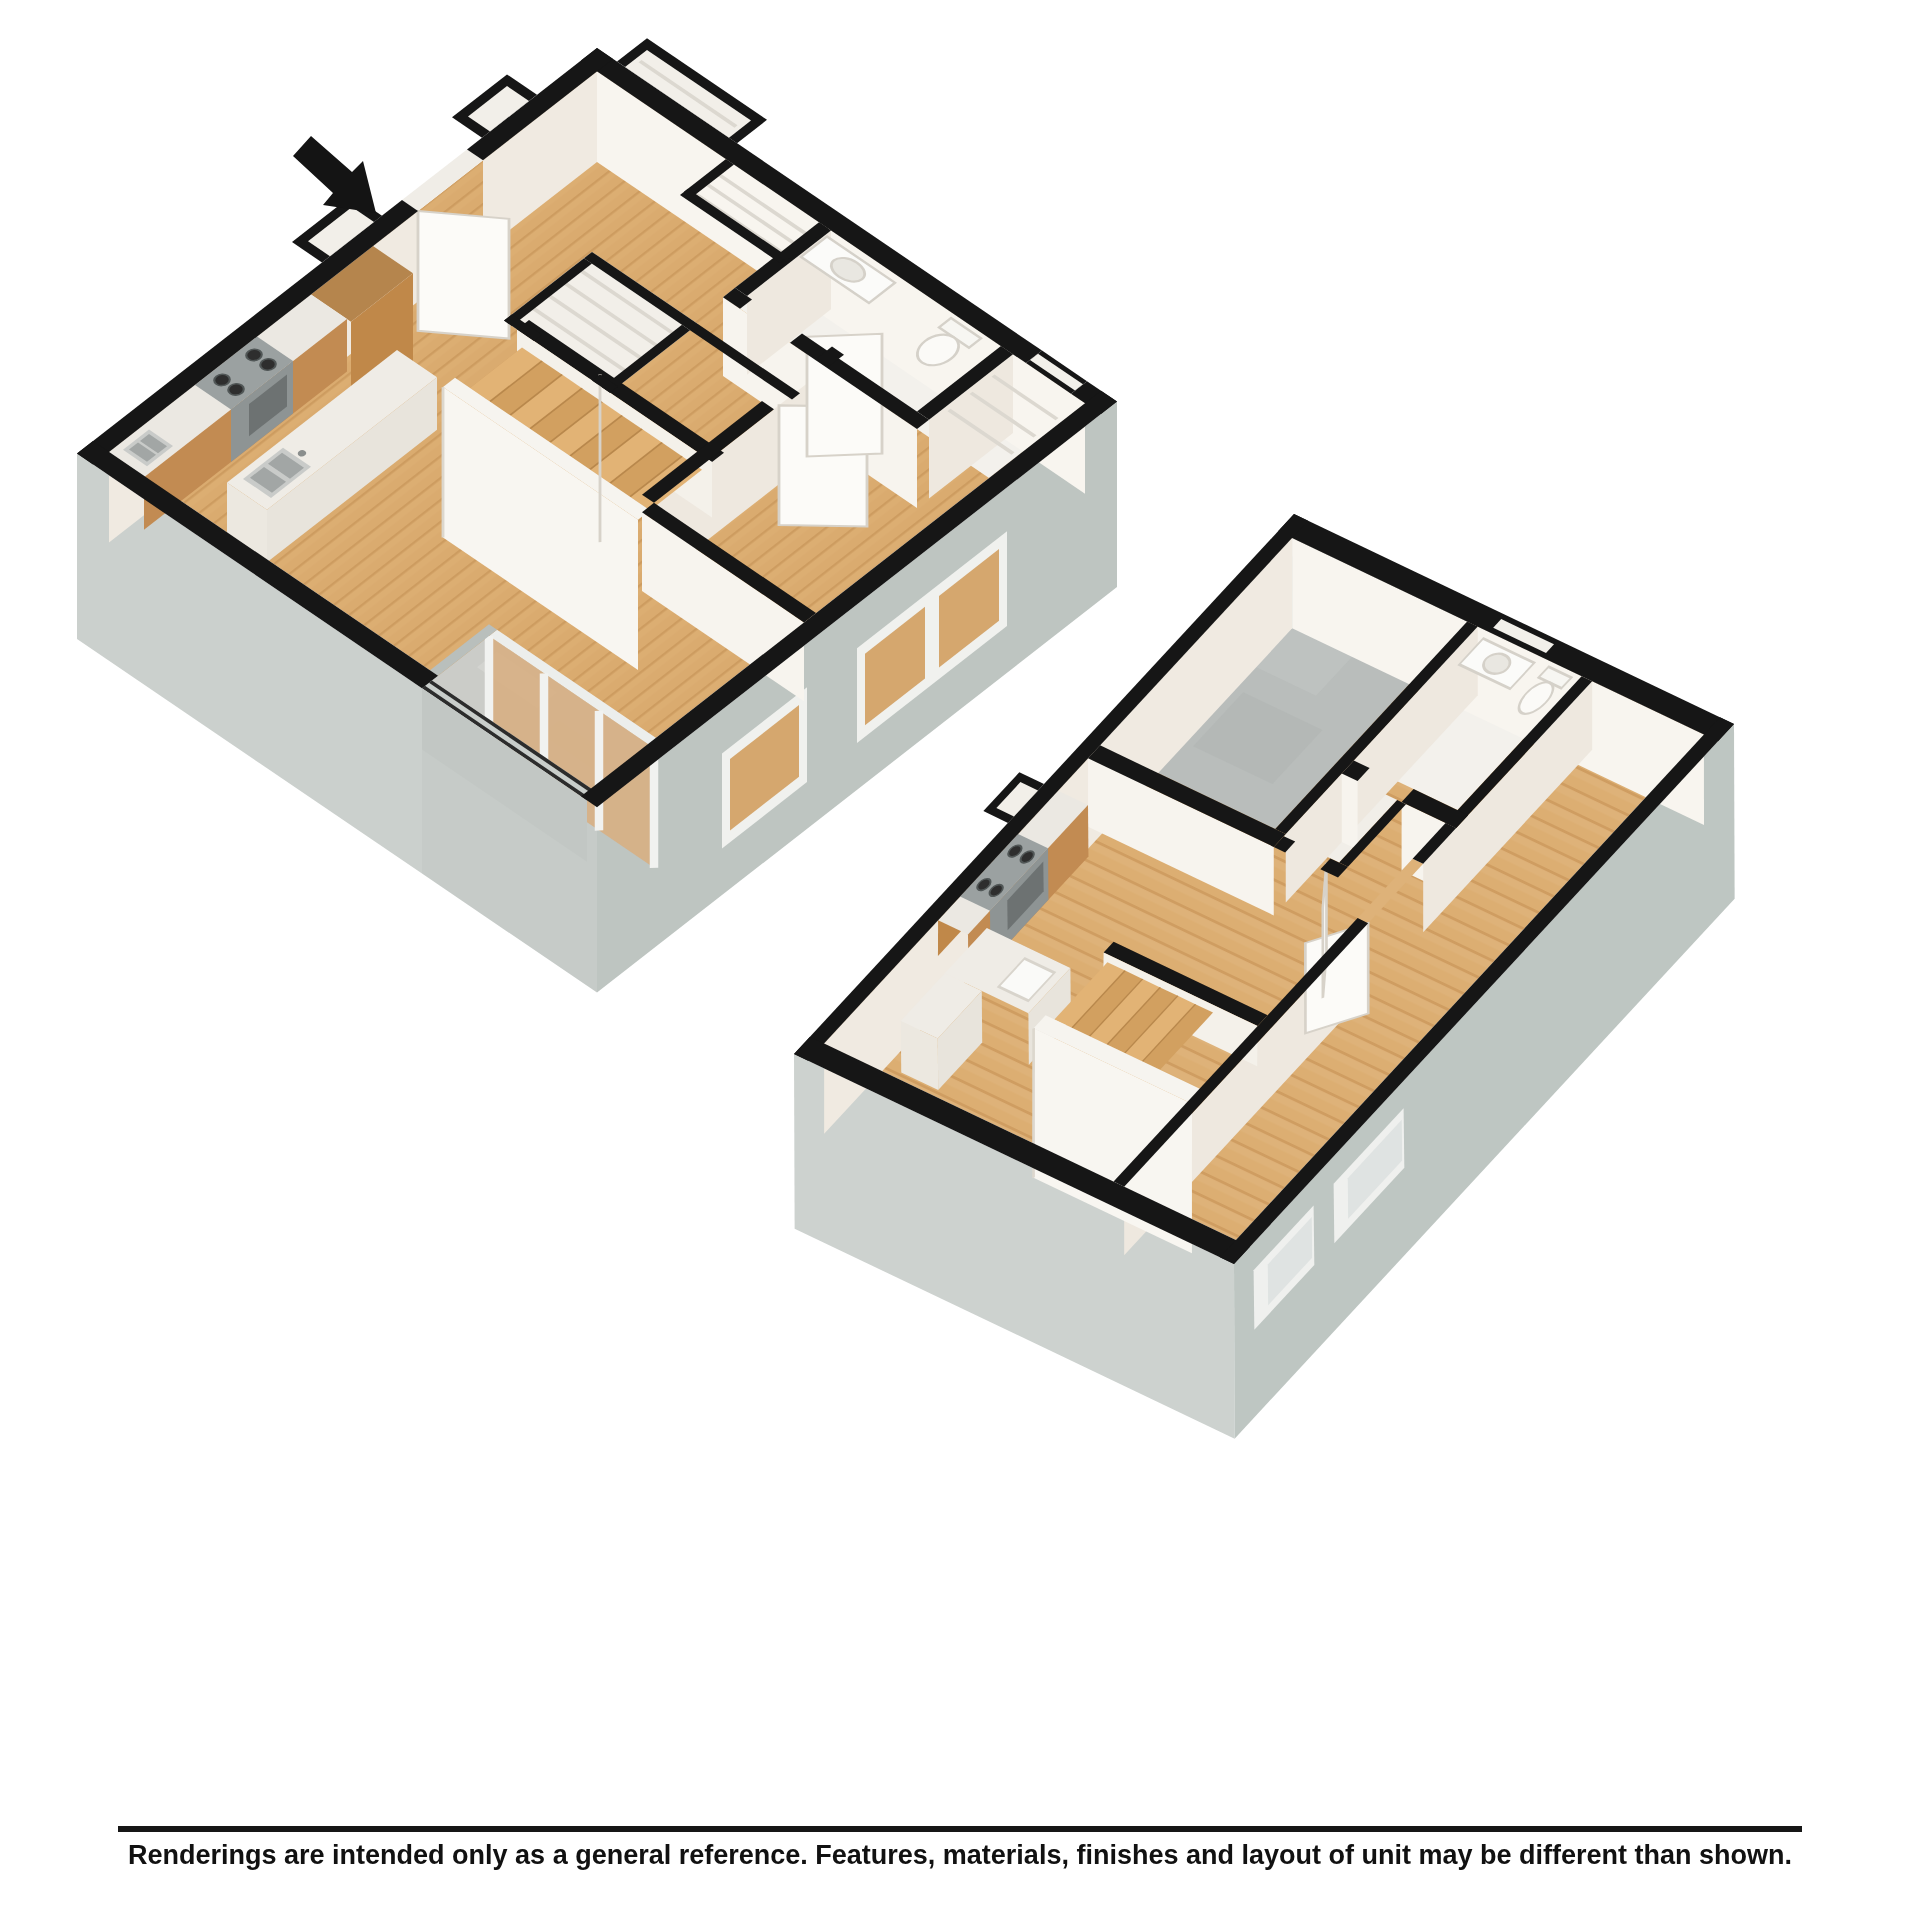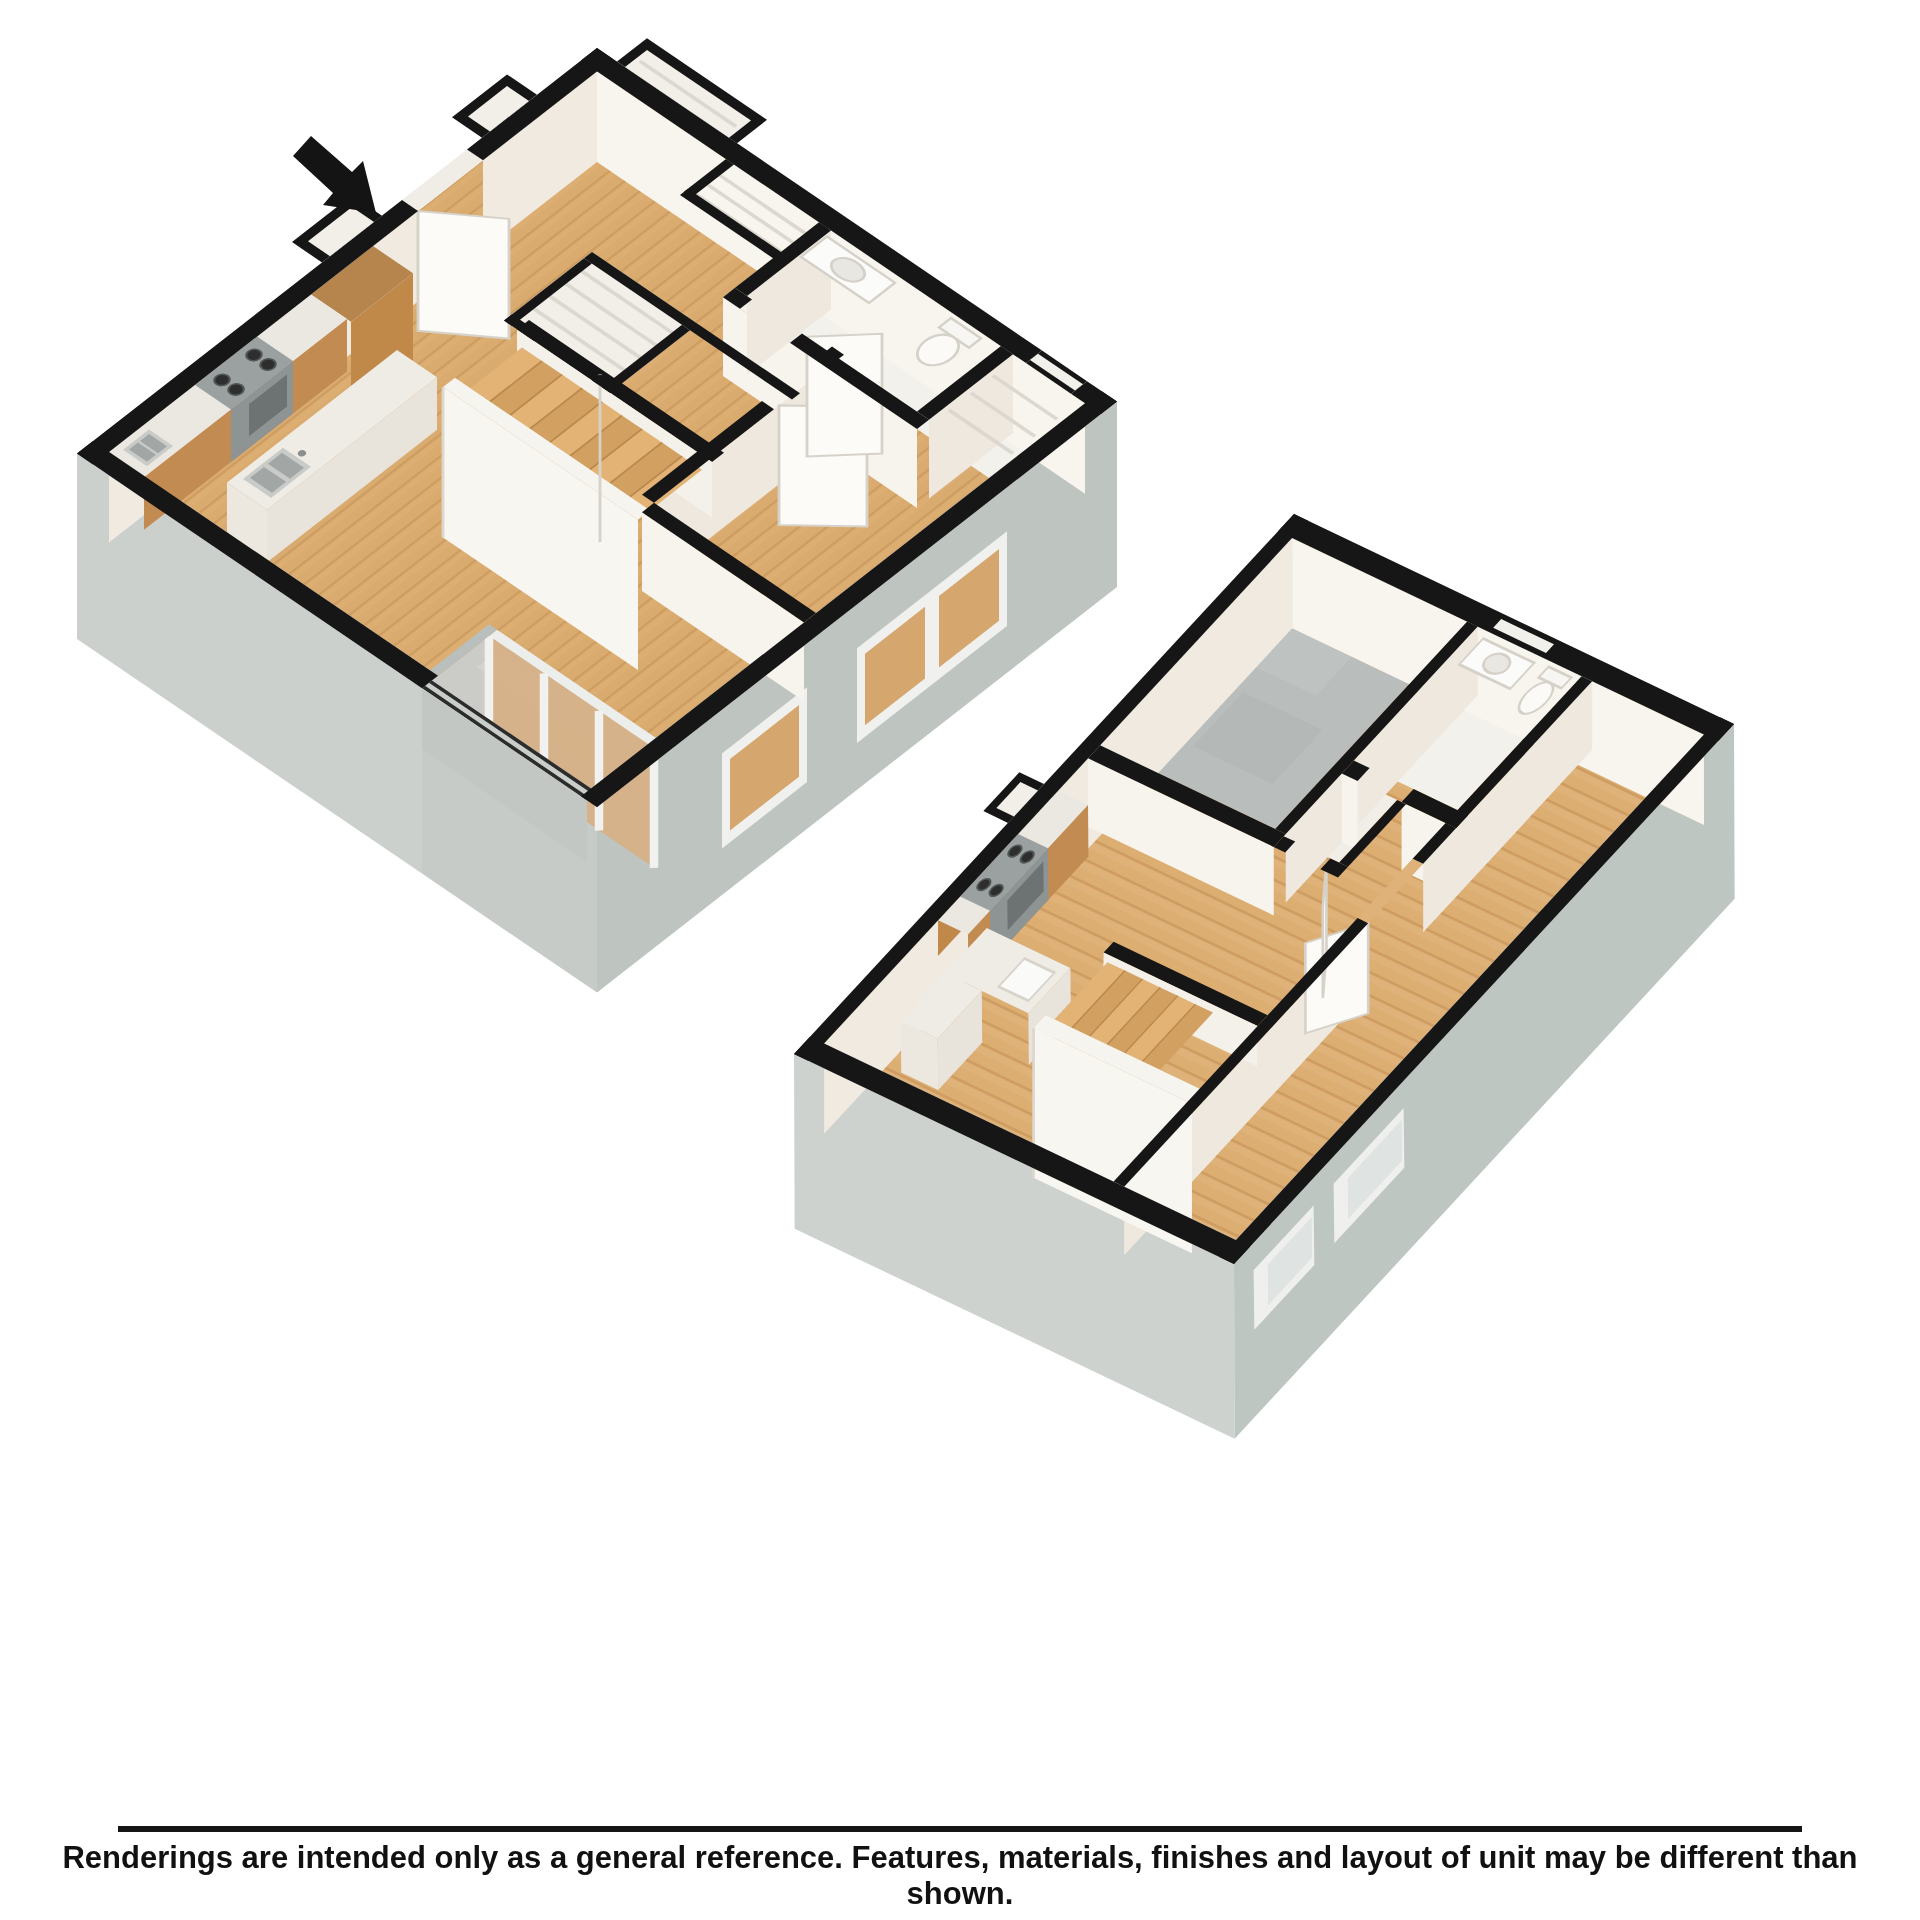--- a/index.html
+++ b/index.html
@@ -1,21 +1,21 @@
 <!DOCTYPE html>
 <html><head>
 <meta charset="utf-8">
 <style>
   html,body{margin:0;padding:0;background:#ffffff;}
   .stage{position:relative;width:1920px;height:1920px;background:#ffffff;overflow:hidden;
          font-family:"Liberation Sans", sans-serif;}
   .stage svg{position:absolute;left:0;top:0;}
   .rule{position:absolute;left:118px;top:1826px;width:1684px;height:6px;background:#161616;}
   .disclaimer{position:absolute;left:60px;top:1840px;width:1800px;text-align:center;
-              font-size:31px;font-weight:bold;color:#111111;letter-spacing:0px;}
+              font-size:27px;font-weight:bold;color:#111111;letter-spacing:0px;}
 </style>
 </head>
 <body>
 
 <div class="stage">
   <svg width="1920" height="1920" viewBox="0 0 1920 1920">
     <defs>
       <pattern id="wood1" patternUnits="userSpaceOnUse" width="15" height="130">
         <rect width="15" height="130" fill="#dcae72"></rect>
         <rect x="7.5" width="7.5" height="130" fill="#d8a96c" opacity="0.6"></rect>

